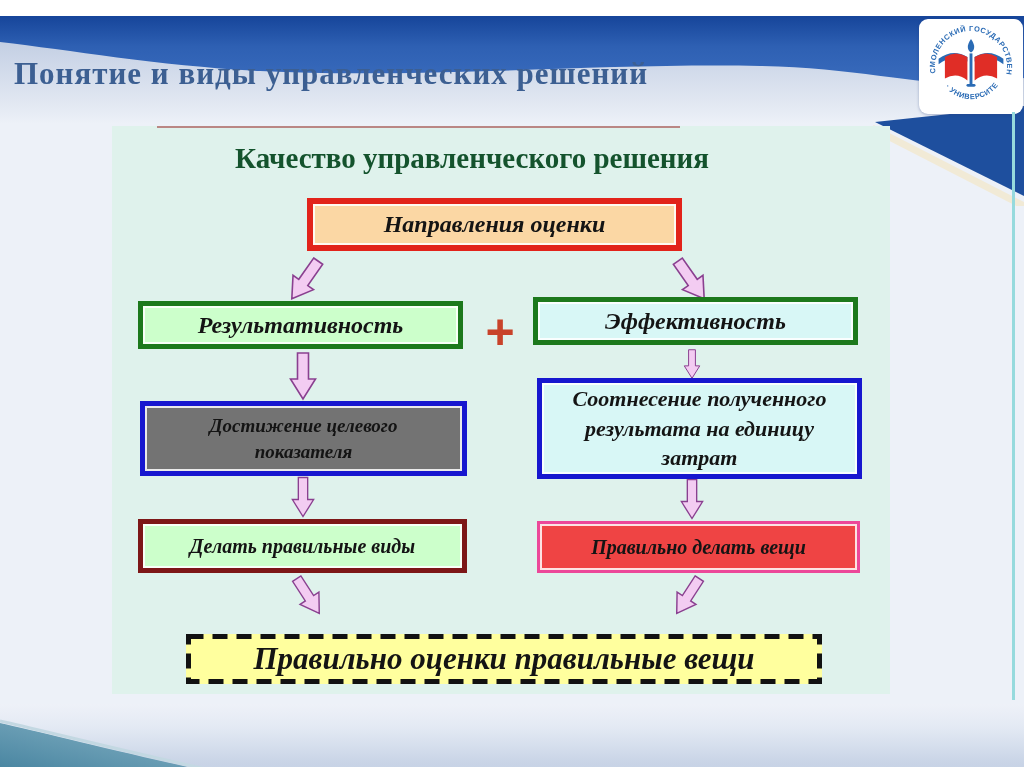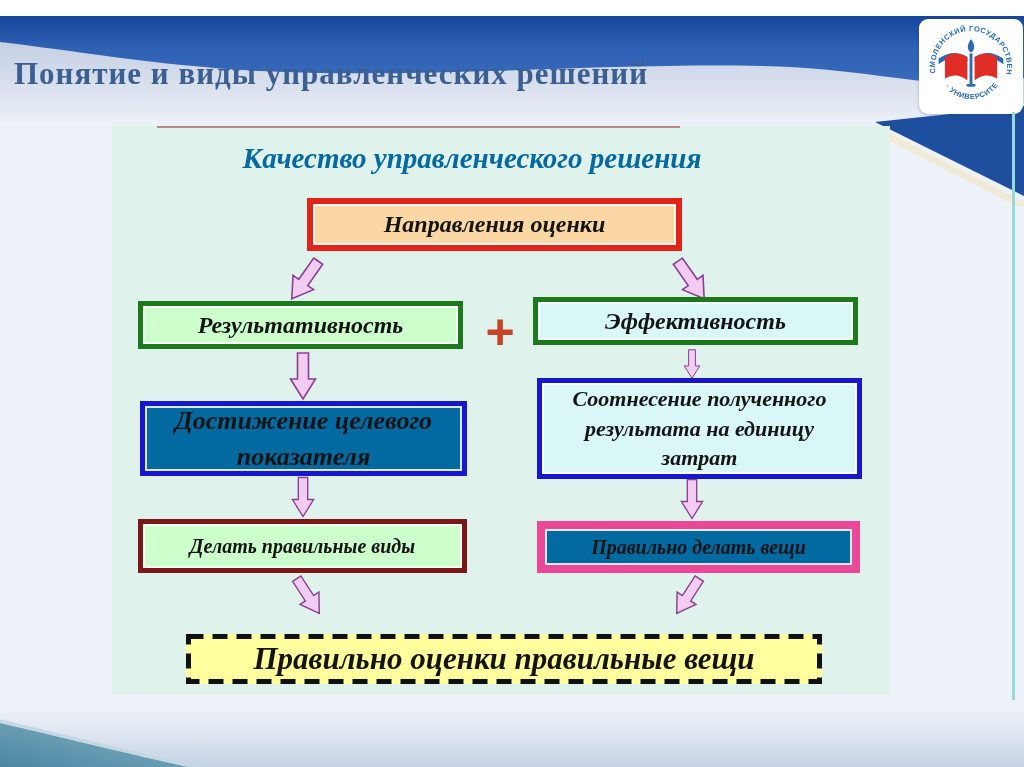--- a/index.html
+++ b/index.html
@@ -24,33 +24,33 @@
   .bottom-band{position:absolute;left:0;top:688px;width:1024px;height:79px;
     background:linear-gradient(180deg,#eef1f8 0%,#e4eaf4 28%,#d6dfed 52%,#cad5e7 72%,#c2cee2 100%);}
   .wave-svg{position:absolute;left:0;top:697px;}
 
   
   .panel{position:absolute;left:112px;top:110px;width:778px;height:568px;
     background:#dff2ec;}
   .panel-hairline{position:absolute;left:45px;top:0;width:523px;height:2px;
     background:#9b2f2f;opacity:.55;}
   .diagram-title{position:absolute;left:0;top:16px;width:720px;text-align:center;
-    font-weight:bold;font-style:italic;font-size:29px;color:#0369a1;}
+    font-weight:bold;font-size:29px;color:#14532d;}
 
   .box{position:absolute;display:flex;align-items:center;justify-content:center;
     text-align:center;font-weight:bold;font-style:italic;color:#141414;
     box-shadow:inset 0 0 0 2px rgba(255,255,255,.85);box-sizing:border-box;
     line-height:1.35;}
   .b-root {left:195px;top:72px; width:375px;height:53px;border:6px solid #e2231a;background:#fbd7a4;font-size:24px;}
   .b-l1L  {left:26px; top:175px;width:325px;height:48px;border:5px solid #1c791c;background:#ccffcb;font-size:24px;}
   .b-l1R  {left:421px;top:171px;width:325px;height:48px;border:5px solid #1c791c;background:#d8f7f6;font-size:24px;}
-  .b-l2L  {left:28px; top:275px;width:327px;height:75px;border:5px solid #1717cf;background:#0369a1;font-size:26px;padding:0 20px;}
+  .b-l2L  {left:28px; top:275px;width:327px;height:75px;border:5px solid #1717cf;background:#737373;font-size:19px;padding:0 20px;}
   .b-l2R  {left:425px;top:252px;width:325px;height:101px;border:5px solid #1717cf;background:#d8f7f6;font-size:22px;padding:0 16px;justify-content:center;}
   .b-l3L  {left:26px; top:393px;width:329px;height:54px;border:5px solid #7d1717;background:#ccffcb;font-size:20px;}
-  .b-l3R  {left:425px;top:395px;width:323px;height:52px;border:8px solid #ec4899;background:#0369a1;font-size:20px;}
+  .b-l3R  {left:425px;top:395px;width:323px;height:52px;border:3px solid #ec4899;background:#ef4444;font-size:20px;}
   .b-final{left:74px; top:508px;width:636px;height:50px;background:#ffff9e;font-size:31px;
            box-shadow:none;}
   .final-dash{position:absolute;left:0;top:0;pointer-events:none;}
   .final-label{position:relative;z-index:2;}
 
   .plus{position:absolute;left:361px;top:182px;width:54px;height:48px;
     display:flex;align-items:center;justify-content:center;
     font-weight:bold;font-size:50px;color:#c8432a;font-family:"Liberation Sans",sans-serif;}
 
   .arrows-svg{position:absolute;left:0;top:0;pointer-events:none;}

